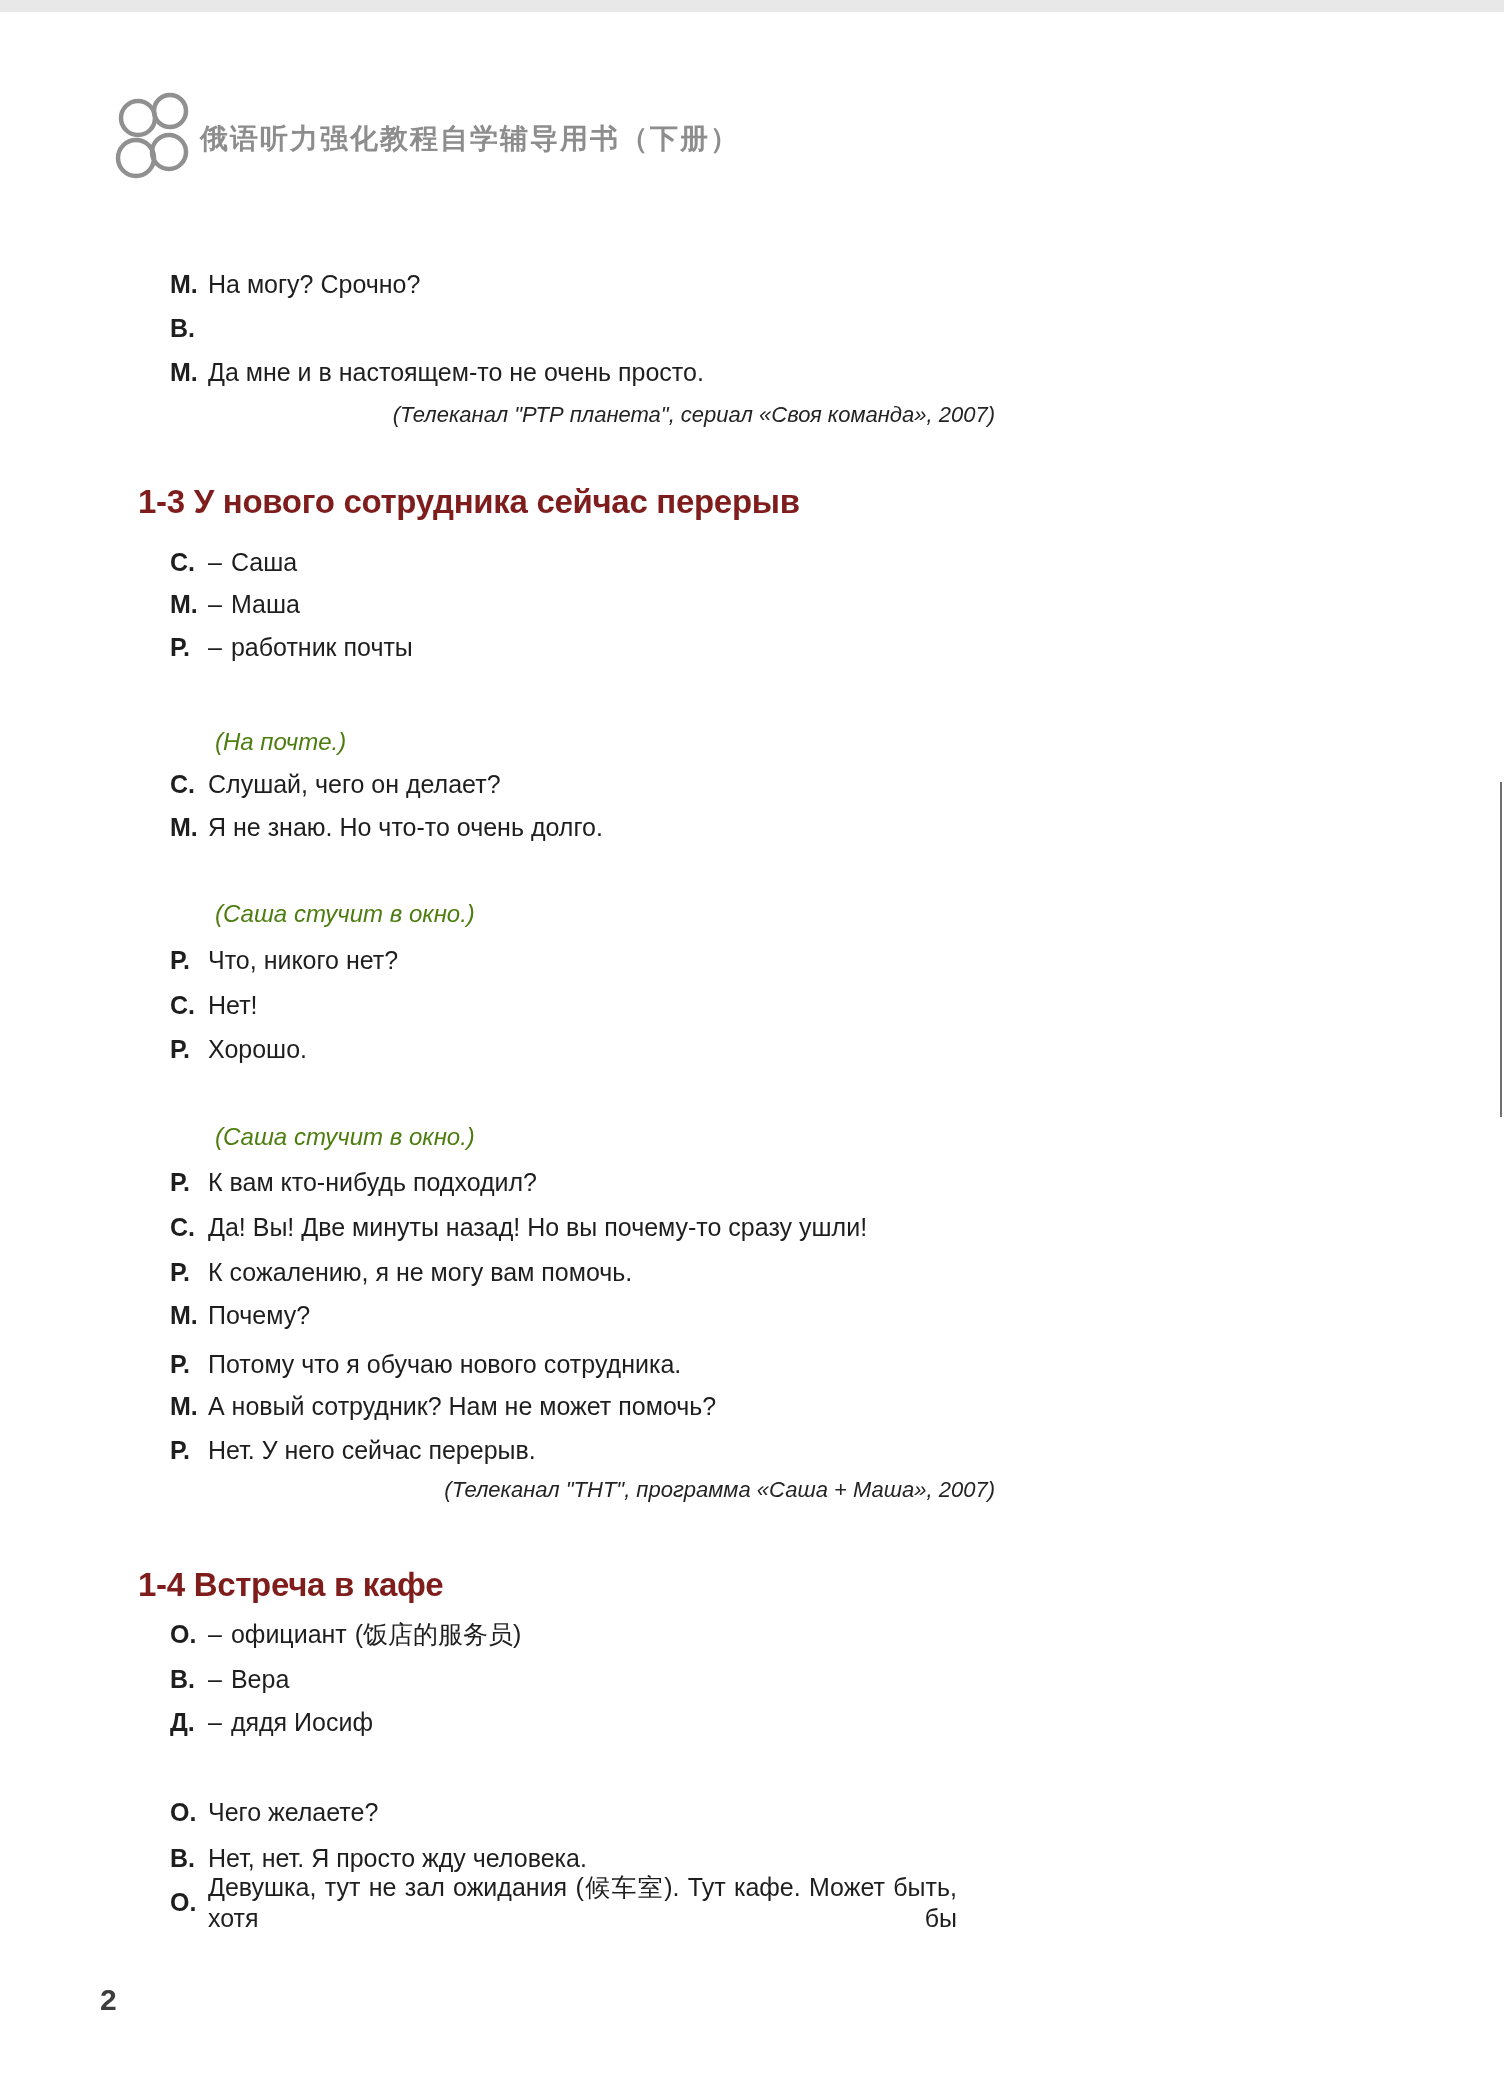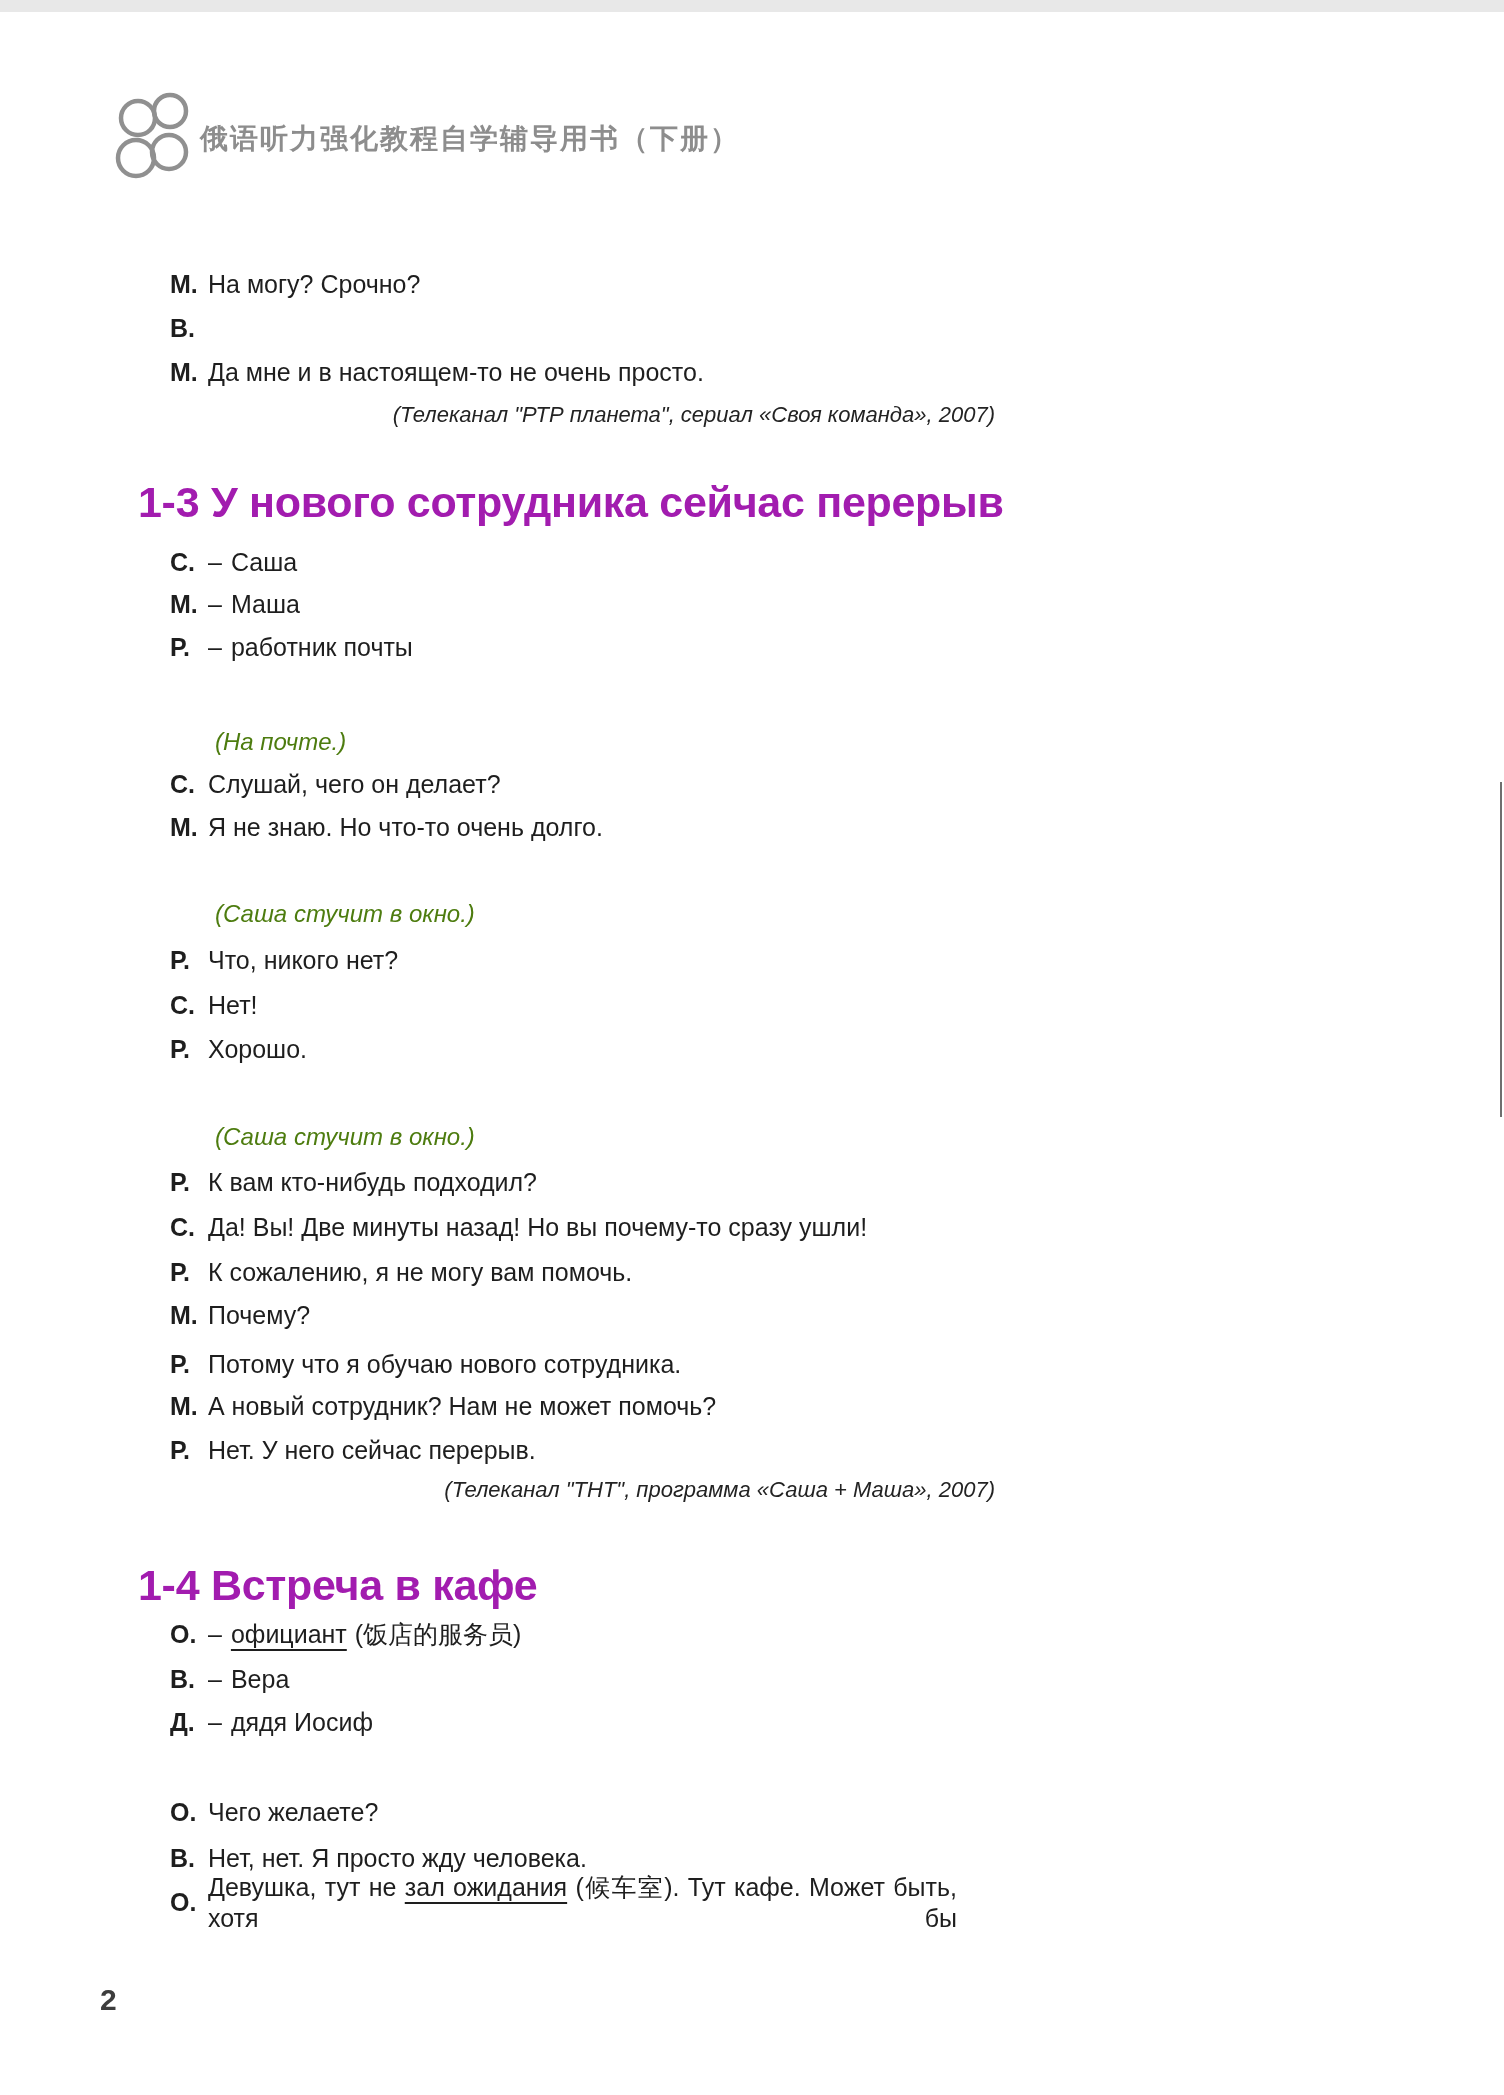--- a/index.html
+++ b/index.html
@@ -31,27 +31,26 @@
     font-size:24px; font-style:italic; color:#4d7c0f; white-space:nowrap;
   }
   .attr {
     position:absolute; left:208px; width:787px; height:30px;
     display:flex; align-items:center; justify-content:flex-end;
     font-size:22px; font-style:italic; color:#232323; white-space:nowrap;
   }
   .heading {
     position:absolute; left:138px; height:44px;
     display:flex; align-items:center;
-    font-size:43px; font-weight:700; color:#a21caf;
+    font-size:33px; font-weight:700; color:#7f1d1d;
     letter-spacing:-0.3px; white-space:nowrap;
   }
   .cast-dash { margin-right:9px; }
   .cast-rest { margin-left:8px; }
   .u {
-    text-decoration:underline;
     text-underline-offset:6px;
     text-decoration-thickness:2px;
   }
   .justify-row {
     white-space:normal;
     width:787px;
   }
   .justify-row .dlg-text {
     display:block; width:749px;
     text-align:justify; text-align-last:justify;

